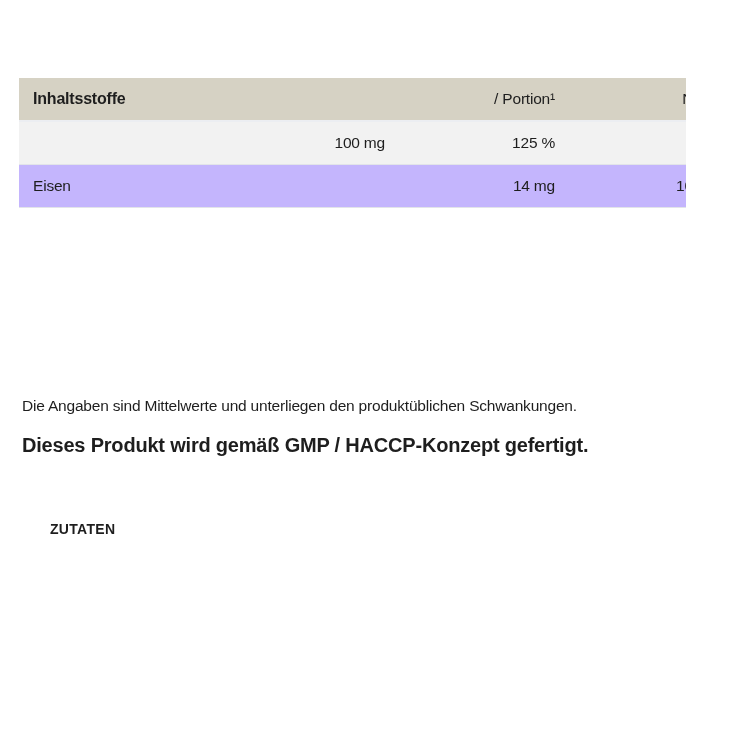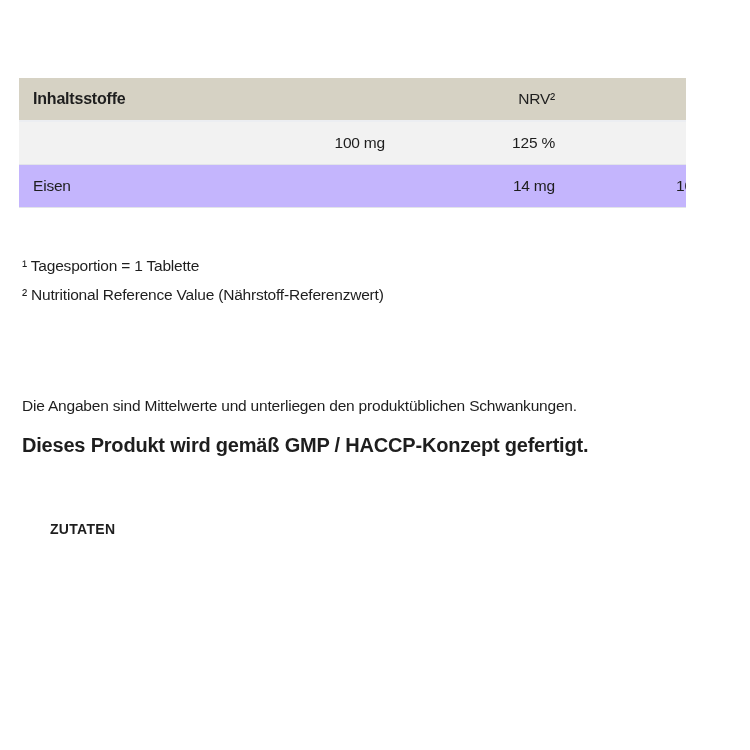--- a/index.html
+++ b/index.html
@@ -81,36 +81,33 @@
   }
 </style>
 </head>
 <body>
 
 <div class="page">
 
   <div class="nutrition-table">
     <div class="t-row t-head">
       <div class="col-name">Inhaltsstoffe</div>
+      <div class="col-portion">/ Portion¹</div>
       <div class="col-nrv">NRV²</div>
     </div>
     <div class="t-row t-body-row t-row-alt">
       <div class="col-portion">100 mg</div>
       <div class="col-nrv">125 %</div>
     </div>
     <div class="t-row t-body-row t-row-plain">
       <div class="col-name">Eisen</div>
       <div class="col-portion">14 mg</div>
       <div class="col-nrv">100 %</div>
     </div>
   </div>
 
-  <div class="footnotes">
-    <div>¹ Tagesportion = 1 Tablette</div>
-    <div>² Nutritional Reference Value (Nährstoff-Referenzwert)</div>
-  </div>
 
   <div class="note-variability">Die Angaben sind Mittelwerte und unterliegen den produktüblichen Schwankungen.</div>
   <div class="note-gmp">Dieses Produkt wird gemäß GMP / HACCP-Konzept gefertigt.</div>
 
   <div class="ingredients-heading">ZUTATEN</div>
 
 </div>
 
 </body></html>

